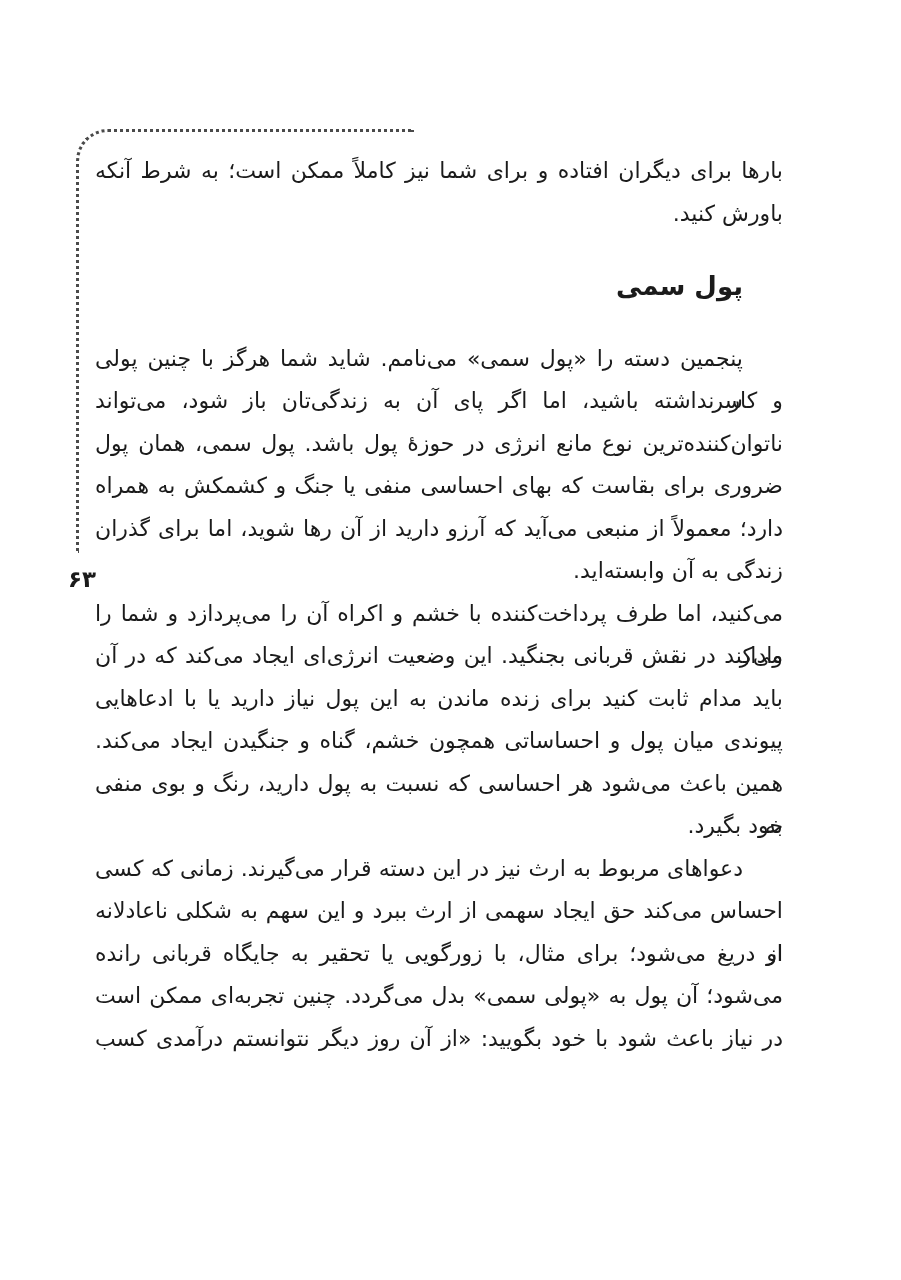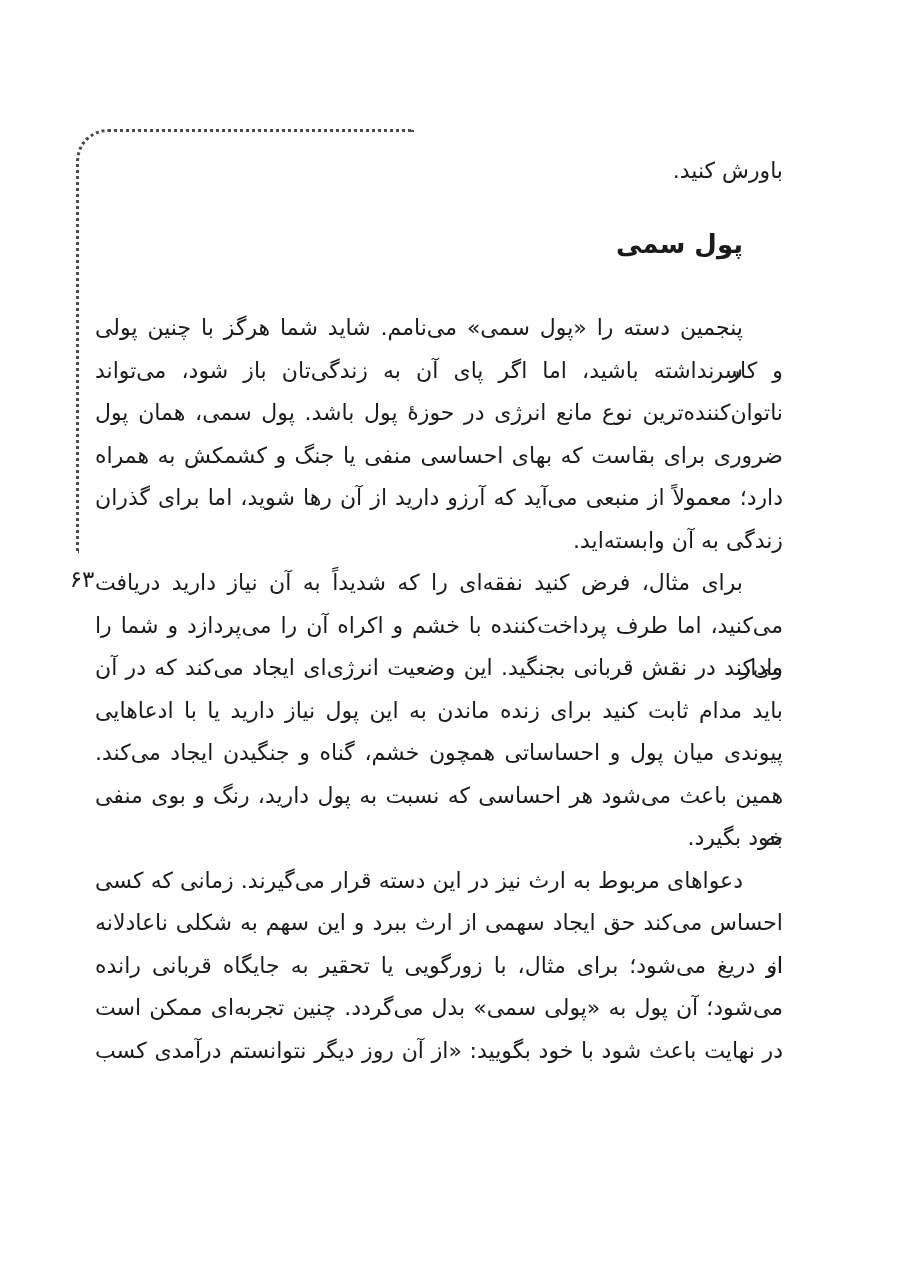--- a/index.html
+++ b/index.html
@@ -32,36 +32,37 @@
     border-top-left-radius:32px;
   }
   .page-number{
     position:absolute;
     left:52px;
     top:566px;
     width:60px;
     text-align:center;
     font-size:23px;
     color:var(--ink);
+    font-weight:bold;
   }
   .text-block{
     position:absolute;
     top:150px;
     right:118px;
     width:688px;
     direction:rtl;
     color:var(--ink);
     font-size:22px;
     line-height:42.5px;
   }
   .block{}
   .block:first-child{margin-top:0;}
   .block-heading{
     margin-top:30px;
-    margin-bottom:42px;
+    margin-bottom:30px;
     font-weight:bold;
     font-size:26px;
     line-height:42.5px;
     text-align:right;
     padding-left:0;
     padding-right:40px;
   }
   .para{margin-bottom:0;}
   .line{
     height:42.5px;
@@ -73,41 +74,41 @@
   .line-last{text-align-last:right;}
 </style>
 </head>
 <body>
 
 <div class="page">
   <div class="corner-border"></div>
   <div class="page-number">۶۳</div>
   <div class="text-block" dir="rtl">
       <div class="block para">
+        <div class="line">بارها برای دیگران افتاده و برای شما نیز کاملاً ممکن است؛ به شرط آنکه</div>
         <div class="line line-last">باورش کنید.</div>
       </div>
       <div class="block block-heading">پول سمی</div>
       <div class="block para">
         <div class="line line-first-indent">پنجمین دسته را «پول سمی» می‌نامم. شاید شما هرگز با چنین پولی سر</div>
         <div class="line">و کار نداشته باشید، اما اگر پای آن به زندگی‌تان باز شود، می‌تواند</div>
         <div class="line">ناتوان‌کننده‌ترین نوع مانع انرژی در حوزهٔ پول باشد. پول سمی، همان پول</div>
         <div class="line">ضروری برای بقاست که بهای احساسی منفی یا جنگ و کشمکش به همراه</div>
         <div class="line">دارد؛ معمولاً از منبعی می‌آید که آرزو دارید از آن رها شوید، اما برای گذران</div>
         <div class="line line-last">زندگی به آن وابسته‌اید.</div>
       </div>
       <div class="block para">
-        <div class="line line-first-indent">برای مثال، فرض کنید نفقه‌ای را که شدیداً به آن نیاز دارید دریافت</div>
         <div class="line">می‌کنید، اما طرف پرداخت‌کننده با خشم و اکراه آن را می‌پردازد و شما را وادار</div>
         <div class="line">می‌کند در نقش قربانی بجنگید. این وضعیت انرژی‌ای ایجاد می‌کند که در آن</div>
         <div class="line">باید مدام ثابت کنید برای زنده ماندن به این پول نیاز دارید یا با ادعاهایی</div>
         <div class="line">پیوندی میان پول و احساساتی همچون خشم، گناه و جنگیدن ایجاد می‌کند.</div>
         <div class="line">همین باعث می‌شود هر احساسی که نسبت به پول دارید، رنگ و بوی منفی به</div>
         <div class="line line-last">خود بگیرد.</div>
       </div>
       <div class="block para">
         <div class="line line-first-indent">دعواهای مربوط به ارث نیز در این دسته قرار می‌گیرند. زمانی که کسی</div>
         <div class="line">احساس می‌کند حق ایجاد سهمی از ارث ببرد و این سهم به شکلی ناعادلانه از</div>
         <div class="line">او دریغ می‌شود؛ برای مثال، با زورگویی یا تحقیر به جایگاه قربانی رانده</div>
         <div class="line">می‌شود؛ آن پول به «پولی سمی» بدل می‌گردد. چنین تجربه‌ای ممکن است</div>
-        <div class="line">در نهایت باعث شود با خود بگویید: «از آن روز دیگر نتوانستم درآمدی کسب</div>
+        <div class="line">در نیاز باعث شود با خود بگویید: «از آن روز دیگر نتوانستم درآمدی کسب</div>
       </div>
     </div>
 </div>
 
 </body></html>

